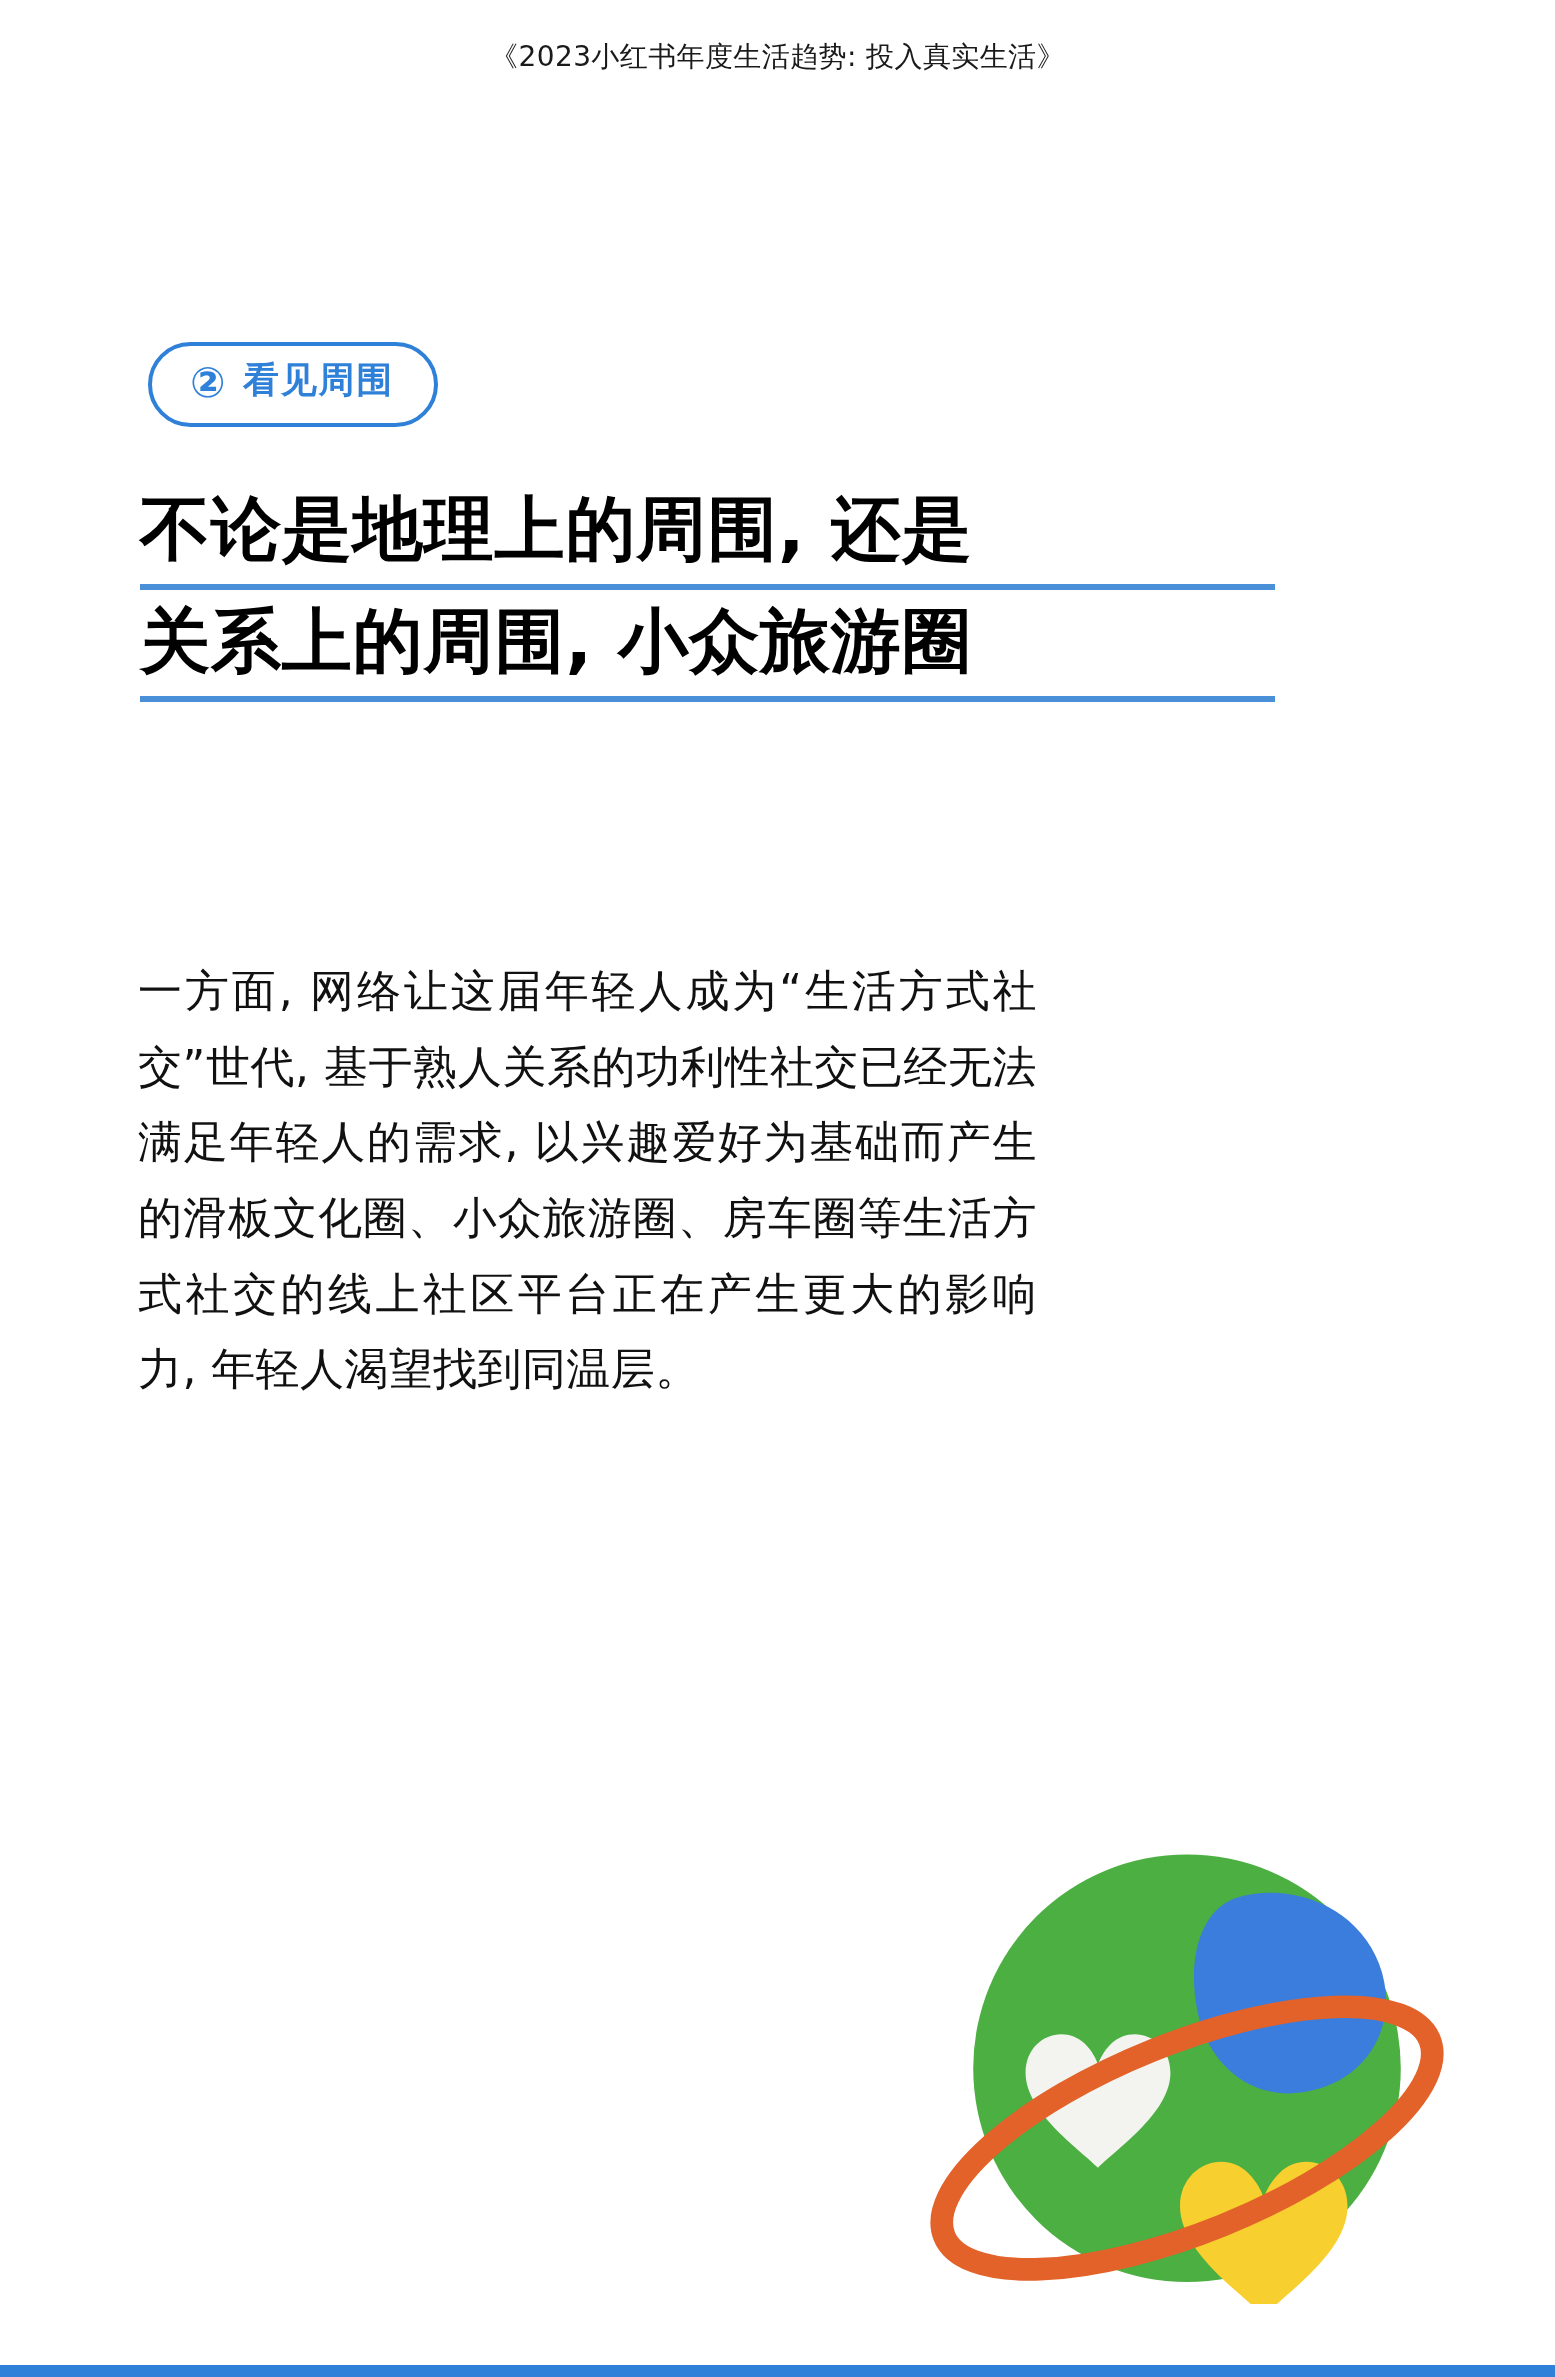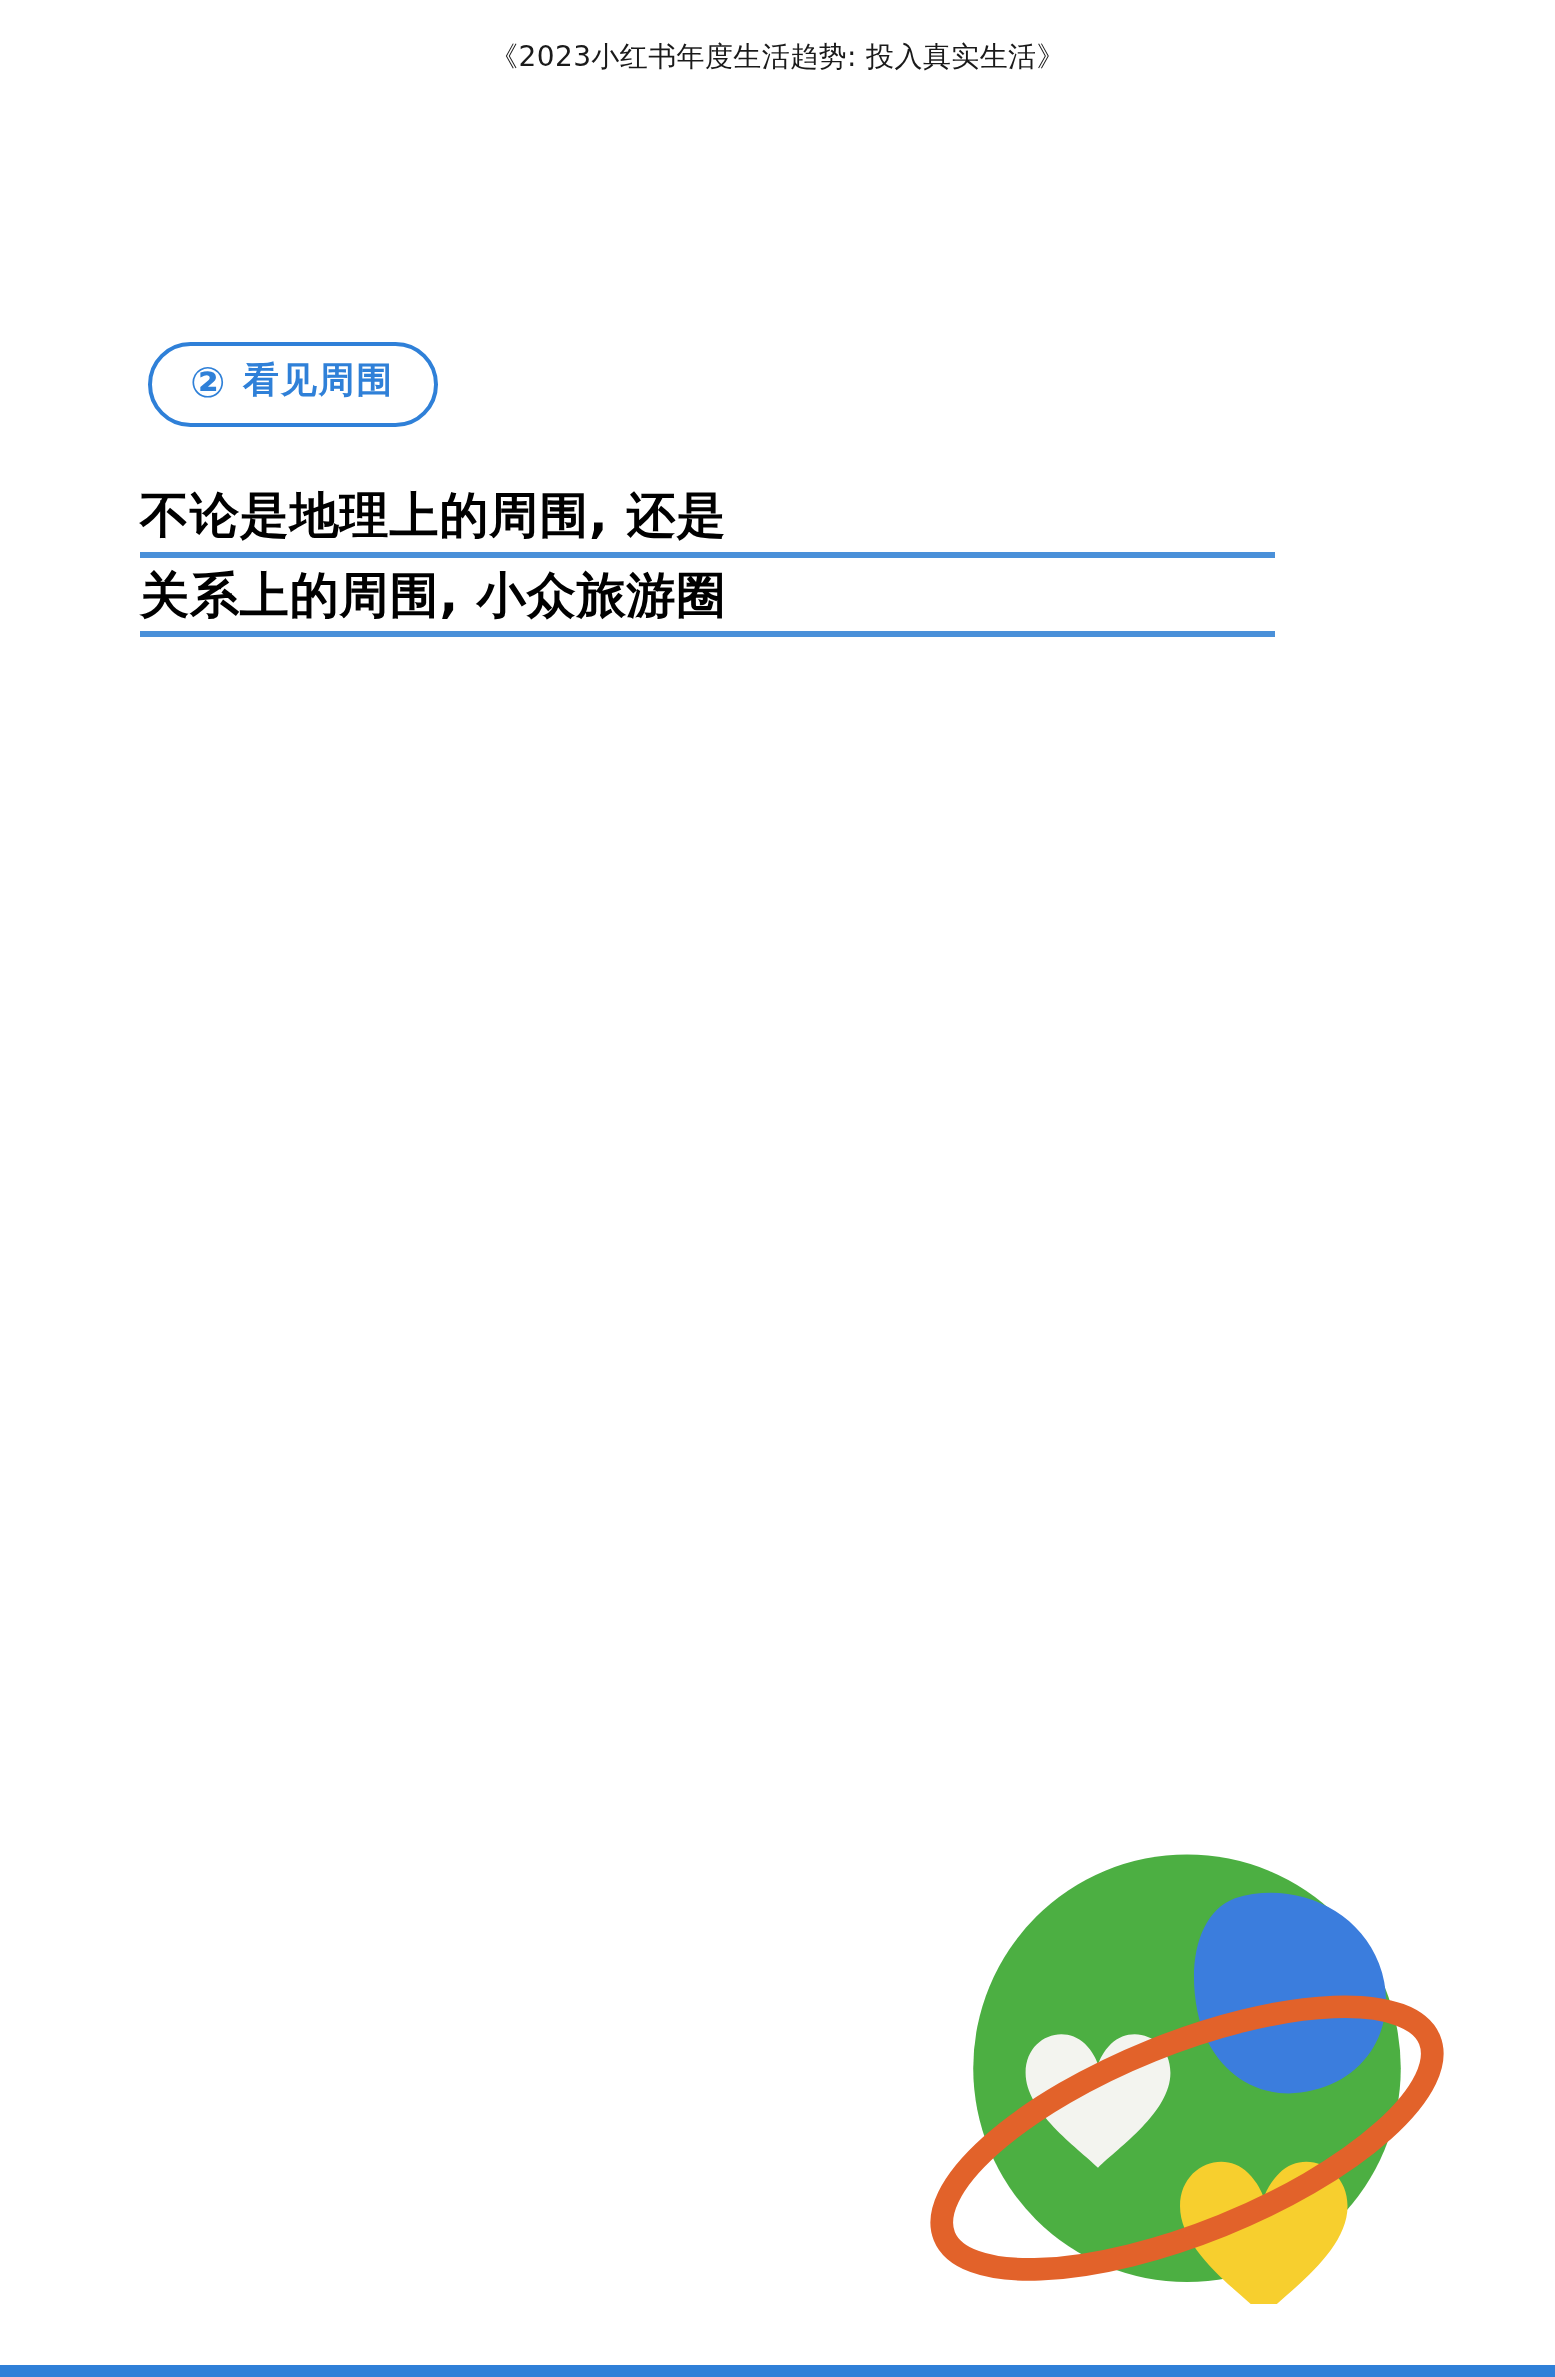--- a/index.html
+++ b/index.html
@@ -59,27 +59,27 @@
   }
 
   
   .headline {
     position: absolute;
     top: 485px;
     left: 140px;
     width: 1161px;
   }
   .headline-line {
-    font-size: 49px;
+    font-size: 70px;
     font-weight: 700;
     letter-spacing: 0.9px;
     line-height: 1.26;
     color: #000000;
     border-bottom: 6.1px solid #4a90d9;
-    padding-bottom: 5px;
+    padding-bottom: 11px;
     margin-bottom: 7px;
     width: 1135px;
     box-sizing: border-box;
     font-family: "DejaVu Sans", "Liberation Sans", sans-serif;
     white-space: nowrap;
   }
 
   
   .body-text {
     position: absolute;
@@ -128,20 +128,21 @@
   <span class="badge-number">②</span>
   <span class="badge-label">看见周围</span>
 </div>
 
 <div class="headline">
   <div class="headline-line">不论是地理上的周围, 还是</div>
   <div class="headline-line">关系上的周围, 小众旅游圈</div>
 </div>
 
 <div class="body-text">
+  <p class="para">一方面, 网络让这届年轻人成为“生活方式社交”世代, 基于熟人关系的功利性社交已经无法满足年轻人的需求, 以兴趣爱好为基础而产生的滑板文化圈、小众旅游圈、房车圈等生活方式社交的线上社区平台正在产生更大的影响力, 年轻人渴望找到同温层。</p>
 </div>
 
 <div class="illustration">
   <svg viewBox="0 0 800 520" width="698" height="454" xmlns="http://www.w3.org/2000/svg">
 
     <circle cx="400" cy="250" r="245" fill="#4caf42"></circle>
 
     <path d="M455 55 C520 35 595 65 620 130 C645 195 610 260 545 275 C480 292 425 250 412 185 C400 125 415 70 455 55 Z" fill="#3b7ddd"></path>
 
     <path d="M215 255 C215 215 258 198 283 222 C292 231 296 240 298 246 C300 240 304 231 313 222 C338 198 381 215 381 255 C381 300 322 340 298 364 C274 340 215 300 215 255 Z" fill="#f3f4ef"></path>

